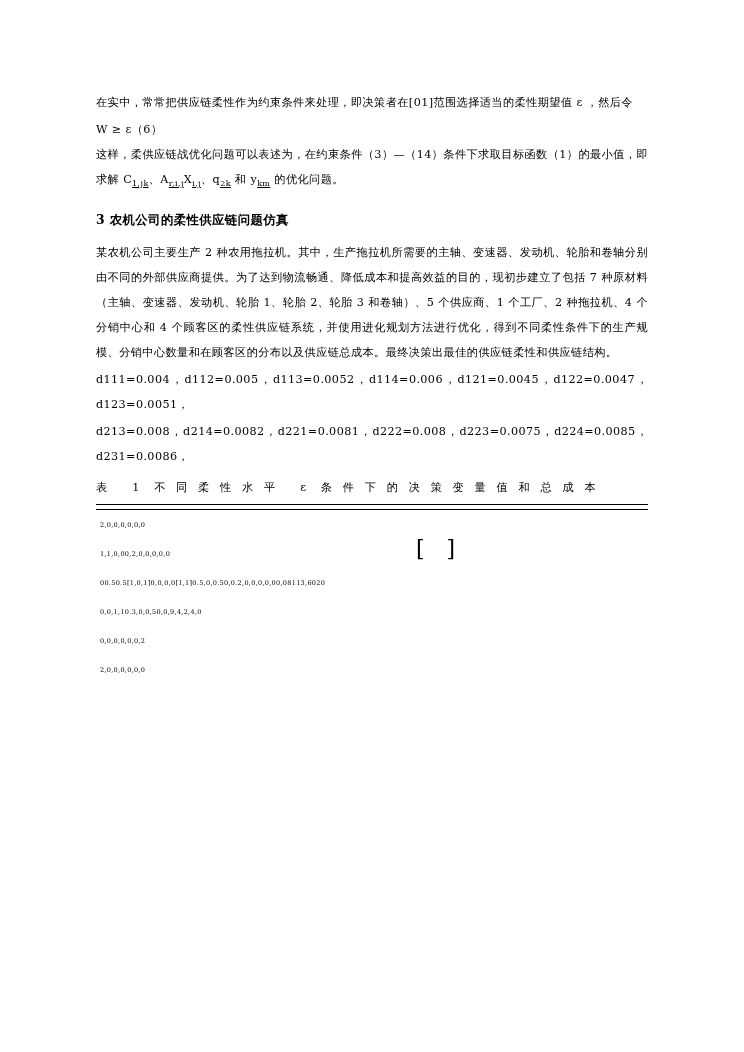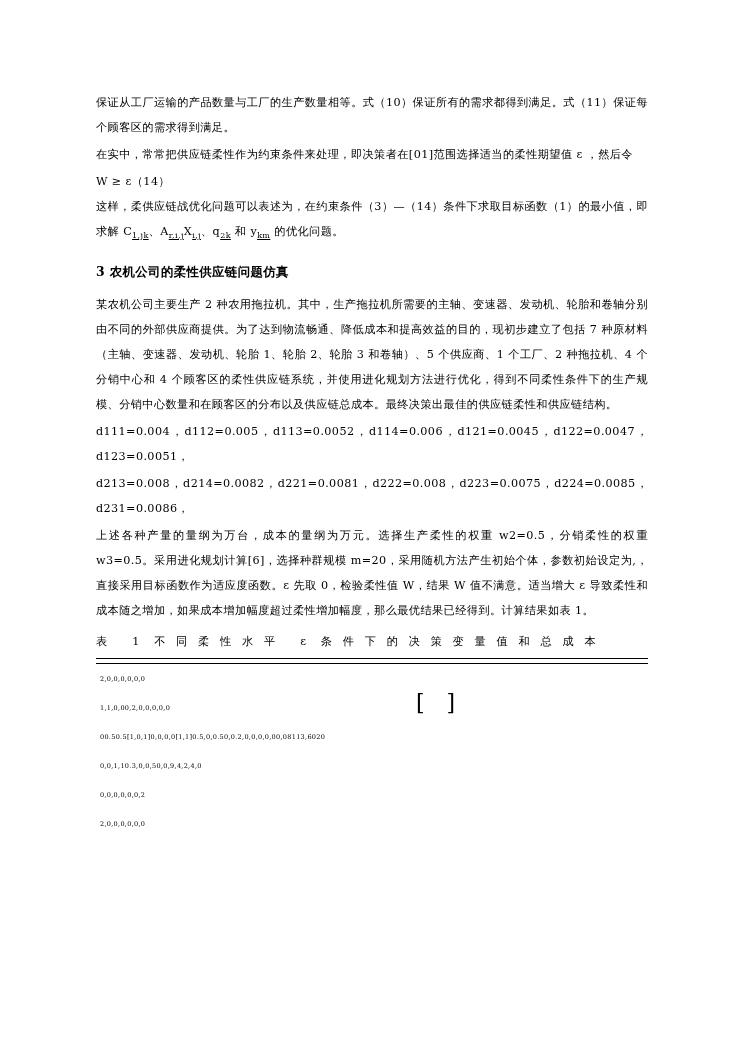--- a/index.html
+++ b/index.html
@@ -86,37 +86,35 @@
     letter-spacing: 22px;
     font-family: "DejaVu Serif", "Liberation Serif", serif;
   }
 </style>
 </head>
 <body>
 
 <div class="page">
   <div class="content">
 
-    <p class="body">保证从工厂运输的产品数量与工厂的生产数量相等。式（10）保证所有的需求都得到满足。式（11）保证每个顾客区的需求得到满足。</p>
 
     <p class="body">在实中，常常把供应链柔性作为约束条件来处理，即决策者在[01]范围选择适当的柔性期望值 ε ，然后令</p>
 
-    <p class="small-line">W ≥ ε（14）</p>
+    <p class="small-line">W ≥ ε（6）</p>
 
     <p class="body"><span>这样，柔供应链战优化问题可以表述为，在约束条件（3）—（14）条件下求取目标函数</span><span>（1）的最小值，即求解 C</span><span class="sub">1,jk</span><span>、A</span><span class="sub">r,i,j</span><span>X</span><span class="sub">i,j</span><span>、q</span><span class="sub">2k</span><span> 和 y</span><span class="sub">km</span><span> 的优化问题。</span></p>
 
     <p class="heading">3 农机公司的柔性供应链问题仿真</p>
 
     <p class="body">某农机公司主要生产 2 种农用拖拉机。其中，生产拖拉机所需要的主轴、变速器、发动机、轮胎和卷轴分别由不同的外部供应商提供。为了达到物流畅通、降低成本和提高效益的目的，现初步建立了包括 7 种原材料（主轴、变速器、发动机、轮胎 1、轮胎 2、轮胎 3 和卷轴）、5 个供应商、1 个工厂、2 种拖拉机、4 个分销中心和 4 个顾客区的柔性供应链系统，并使用进化规划方法进行优化，得到不同柔性条件下的生产规模、分销中心数量和在顾客区的分布以及供应链总成本。最终决策出最佳的供应链柔性和供应链结构。</p>
 
 
     <p class="body">d111=0.004，d112=0.005，d113=0.0052，d114=0.006，d121=0.0045，d122=0.0047，d123=0.0051，</p>
     <p class="body">d213=0.008，d214=0.0082，d221=0.0081，d222=0.008，d223=0.0075，d224=0.0085，d231=0.0086，</p>
 
-    <p class="body">上述各种产量的量纲为万台，成本的量纲为万元。选择生产柔性的权重 w2=0.5，分销柔性的权重 w3=0.5。采用进化规划计算[6]，选择种群规模 m=20，采用随机方法产生初始个体，参数初始设定为,，直接采用目标函数作为适应度函数。ε 先取 0，检验柔性值 W，结果 W 值不满意。适当增大 ε 导致柔性和成本随之增加，如果成本增加幅度超过柔性增加幅度，那么最优结果已经得到。计算结果如表 1。</p>
 
     <p class="tbl-caption">表 1 不同柔性水平 ε 条件下的决策变量值和总成本</p>
 
     <hr class="rule">
 
 
     <hr class="rule">
 
     <div class="data-rows">
       <div class="bracket"><span>[</span><span>]</span></div>

